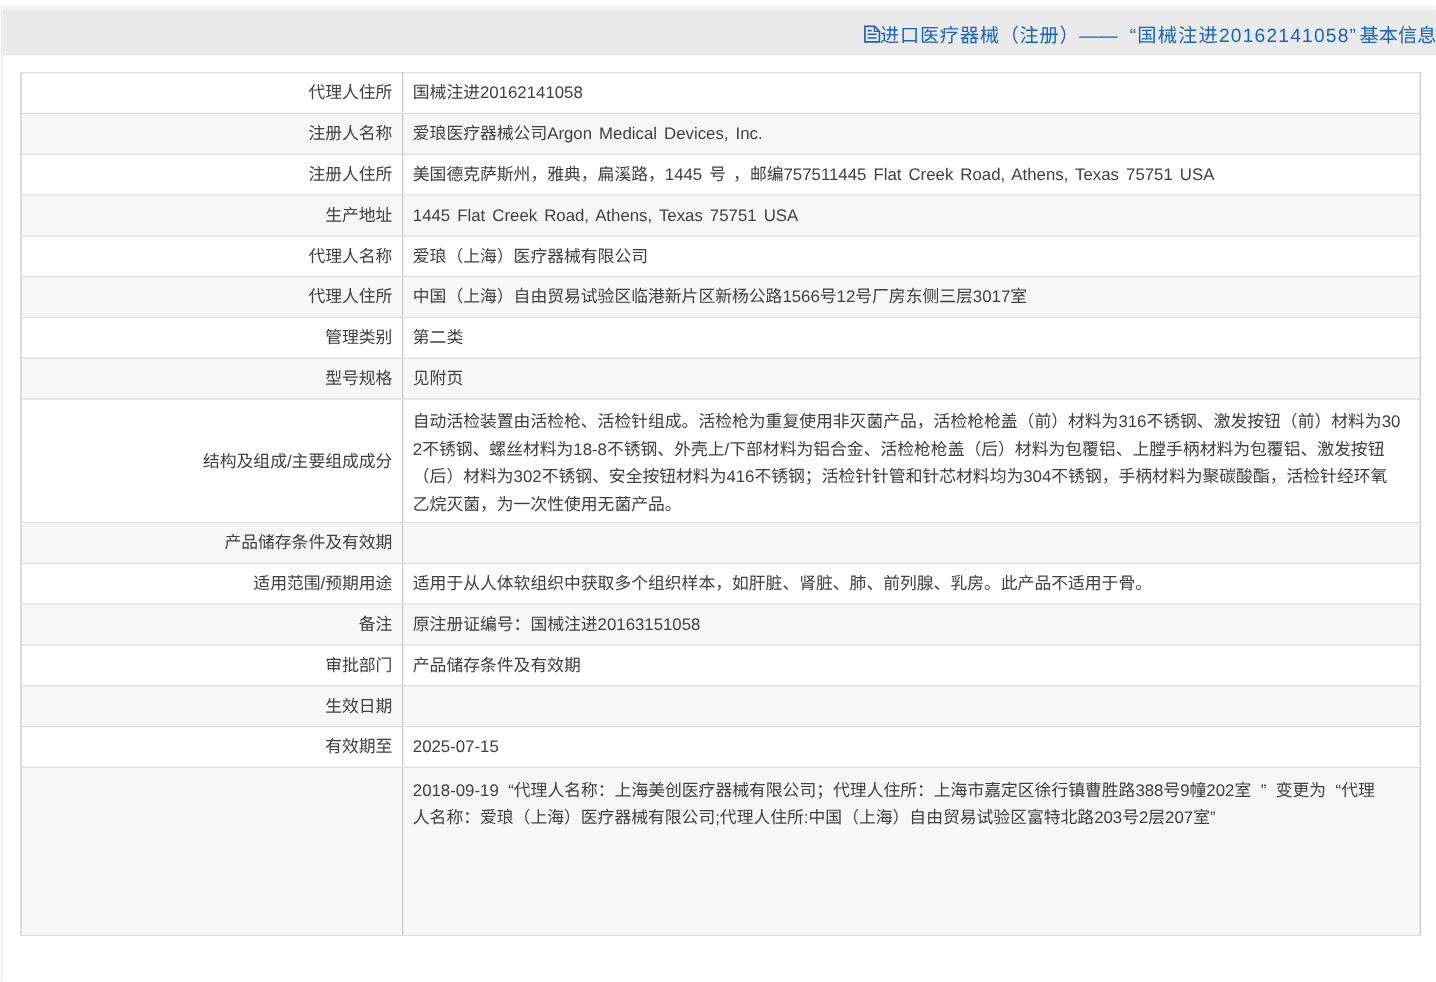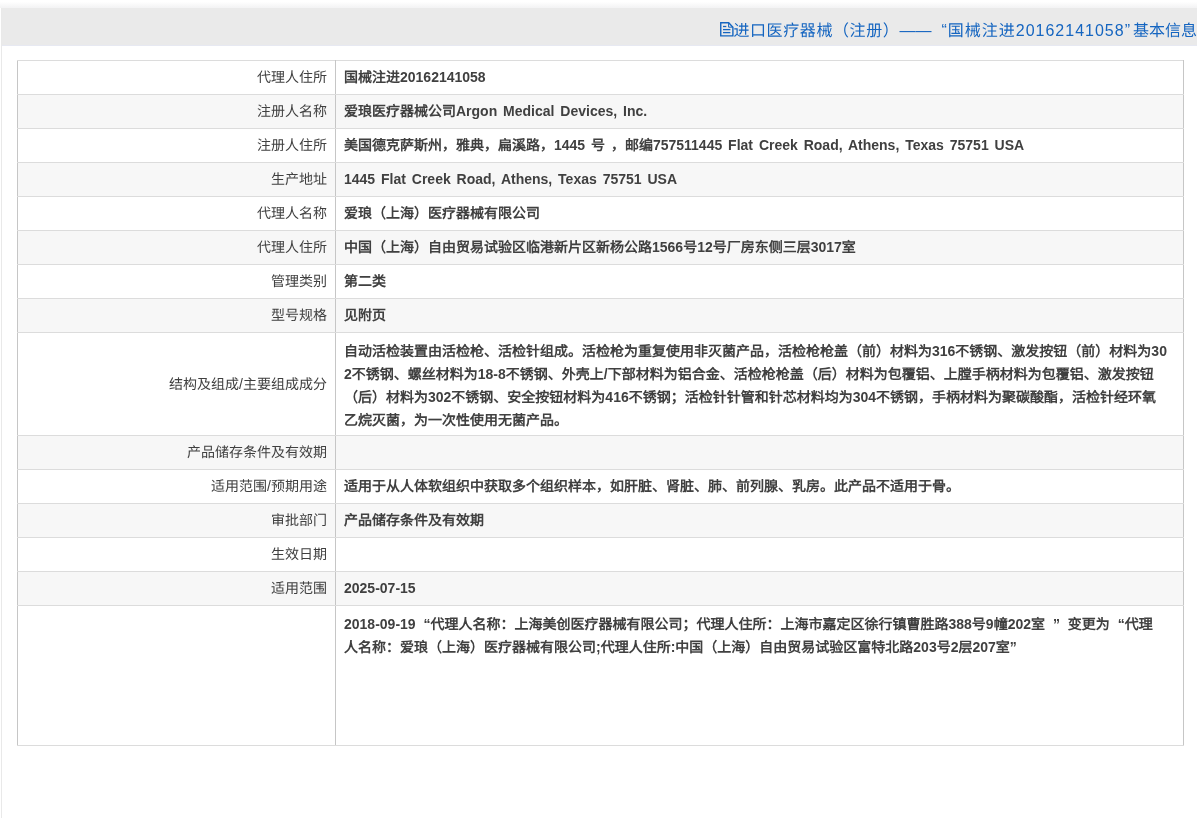--- a/index.html
+++ b/index.html
@@ -35,21 +35,21 @@
   table.reg td{
     border:1px solid var(--border-h);
     border-left:1px solid var(--border-v);
     border-right:1px solid var(--border-v);
     font-size:14px;line-height:23px;padding:5px 10px 5px 8px;
     vertical-align:middle;color:var(--text);
   }
   table.reg tr:nth-child(even) td{background:var(--row-alt);}
   table.reg td.label{width:318px;text-align:right;padding-right:8px;}
   table.reg td.value .line{white-space:nowrap;overflow:hidden;}
-  table.reg td.value{word-spacing:2px;font-weight:bold;}
+  table.reg td.value{word-spacing:2px;}
   table.reg tr.clipped td.value .line{word-spacing:4px;}
   table.reg tr.clipped td{height:140px;}
   table.reg tr.clipped td.value{vertical-align:top;padding-top:7px;}
   table.reg tr.multiline td.value{vertical-align:top;padding-top:7px;padding-bottom:3px;margin-top:48px;}
 </style>
 </head>
 <body>
 
 <div class="left-strip"></div>
 
@@ -112,29 +112,33 @@
       </tr>
       <tr>
         <td class="label">产品储存条件及有效期</td>
         <td class="value"></td>
       </tr>
       <tr>
         <td class="label">适用范围/预期用途</td>
         <td class="value">适用于从人体软组织中获取多个组织样本，如肝脏、肾脏、肺、前列腺、乳房。此产品不适用于骨。</td>
       </tr>
       <tr>
+        <td class="label">备注</td>
+        <td class="value">原注册证编号：国械注进20163151058</td>
+      </tr>
+      <tr>
         <td class="label">审批部门</td>
         <td class="value">产品储存条件及有效期</td>
       </tr>
       <tr>
         <td class="label">生效日期</td>
         <td class="value"></td>
       </tr>
       <tr>
-        <td class="label">适用范围</td>
+        <td class="label">有效期至</td>
         <td class="value">2025-07-15</td>
       </tr>
       <tr class="multiline clipped">
         <td class="label"></td>
         <td class="value">
           <div class="line">2018-09-19 “代理人名称：上海美创医疗器械有限公司；代理人住所：上海市嘉定区徐行镇曹胜路388号9幢202室 ” 变更为 “代理</div>
           <div class="line">人名称：爱琅（上海）医疗器械有限公司;代理人住所:中国（上海）自由贸易试验区富特北路203号2层207室”</div>
         </td>
       </tr>
     </tbody>

